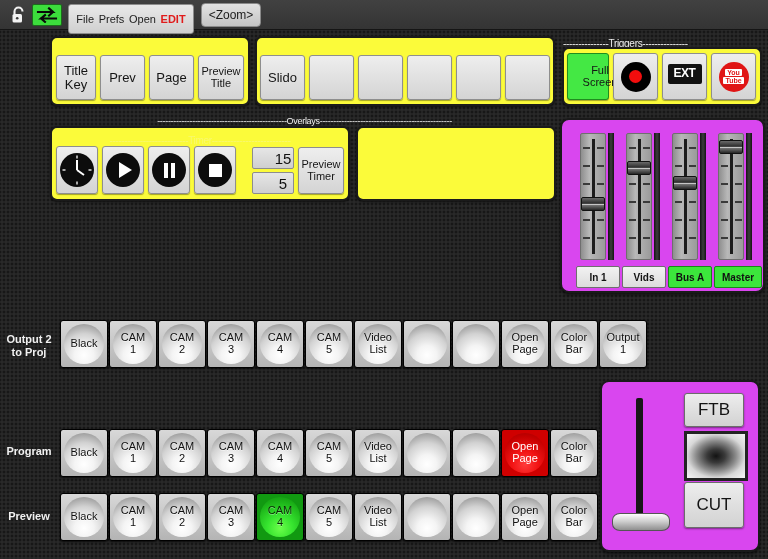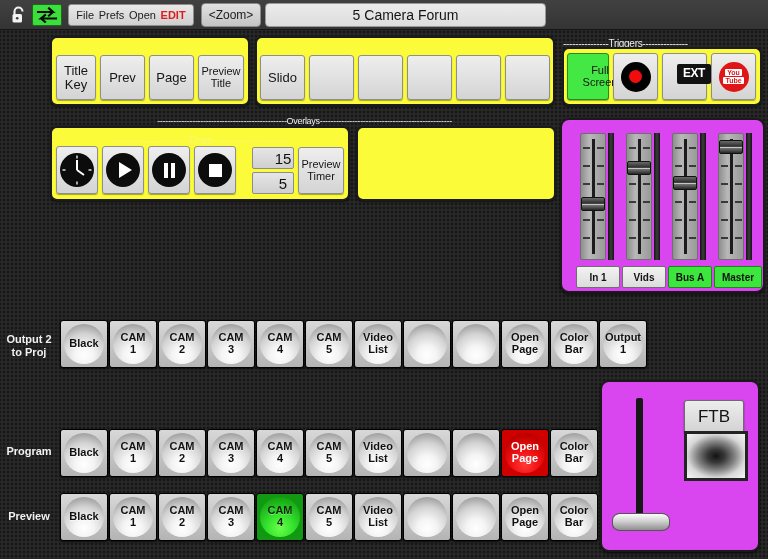--- a/index.html
+++ b/index.html
@@ -17,21 +17,21 @@
   }
   .abs{position:absolute;box-sizing:border-box;}
 
   
   #menubar{left:0;top:0;width:768px;height:30px;background:#3a3a3a;
     background-image:linear-gradient(#414141,#343434);
     border-bottom:1px solid #151515;}
   .lock-icon{left:8px;top:4px;width:22px;height:22px;}
   .swapbtn{left:32px;top:4px;width:30px;height:22px;background:#3cdd3c;
     border:1px solid #1c6b1c;border-radius:2px;display:flex;align-items:center;justify-content:center;}
-  .menugroup{left:68px;top:4px;width:126px;height:22px;
+  .menugroup{left:68px;top:4px;width:126px;height:30px;
     background:linear-gradient(#e9e9e9,#cfcfcf);
     border:1px solid #8d8d8d;border-radius:3px;
     display:flex;align-items:center;justify-content:space-around;padding:0 5px;}
   .menugroup span{font-size:11px;color:#202020;line-height:1;}
   .menugroup span.edit{color:#e01b1b;font-weight:bold;}
   .zoombtn{left:201px;top:3px;width:60px;height:24px;
     background:linear-gradient(#e2e2e2,#c4c4c4);
     border:1px solid #8a8a8a;border-radius:4px;
     display:flex;align-items:center;justify-content:center;
     font-size:12px;color:#1c1c1c;}
@@ -79,21 +79,21 @@
   .busbtn{position:absolute;width:46px;height:46px;
     background:linear-gradient(#d8d8d8,#b4b4b4);
     border:1px solid #000;border-radius:3px;
     box-shadow:0 1px 2px rgba(0,0,0,.7);overflow:hidden;}
   .busbtn .orb{position:absolute;left:3px;top:3px;right:3px;bottom:3px;
     border-radius:50%;
     background:radial-gradient(circle at 50% 78%, #ffffff 0%, #f4f4f4 26%, #d2d2d2 58%, #9c9c9c 86%, #8e8e8e 100%);}
   .busbtn .cap{position:absolute;left:0;right:0;top:0;bottom:0;
     display:flex;flex-direction:column;align-items:center;justify-content:center;
     font-size:11px;color:#111;line-height:1.06;text-align:center;z-index:2;
-    text-shadow:0 1px 0 rgba(255,255,255,.55);font-weight:bold;}
+    text-shadow:0 1px 0 rgba(255,255,255,.55);}
   .busbtn.red{background:#cf0000;border-color:#000;}
   .busbtn.red .orb{background:radial-gradient(circle at 50% 78%, #ff3b3b 0%, #f21414 35%, #c40000 75%, #a00000 100%);}
   .busbtn.red .cap{color:#fff;text-shadow:none;}
   .busbtn.green{background:#119911;}
   .busbtn.green .orb{background:radial-gradient(circle at 50% 78%, #6bff4a 0%, #36e42f 35%, #18ab15 78%, #0d8f0d 100%);}
   .busbtn.green .cap{color:#0b2a06;text-shadow:0 1px 0 rgba(255,255,255,.35);}
 
   .rowlabel{position:absolute;color:#f1f1f1;font-size:11px;font-weight:bold;
     text-align:center;line-height:1.15;}
 
@@ -107,21 +107,21 @@
     display:flex;align-items:center;justify-content:center;
     font-size:17px;color:#141414;box-shadow:0 1px 2px rgba(0,0,0,.45);}
   .fxpreview{position:absolute;border:3px solid #232323;background:#000;}
   .fxpreview i{display:block;width:100%;height:100%;
     background:radial-gradient(ellipse at 50% 50%, #121212 0%, #3a3a3a 22%, #8a8a8a 48%, #d8d8d8 70%, #f6f6f6 100%);}
 
   
   .ic-rec{width:30px;height:30px;border-radius:50%;background:#000;
     display:flex;align-items:center;justify-content:center;}
   .ic-rec i{display:block;width:13px;height:13px;border-radius:50%;background:#f20d0d;}
-  .ic-ext{width:34px;height:26px;position:relative;padding-left:19px;}
+  .ic-ext{width:34px;height:26px;position:relative;}
   .ic-ext .scr{width:34px;height:20px;background:#111;border-radius:2px;
     display:flex;align-items:center;justify-content:center;
     color:#fff;font-size:12px;font-weight:bold;letter-spacing:-0.5px;}
   .ic-ext .stand{width:12px;height:4px;background:#111;margin:1px auto 0;}
   .ic-yt{width:30px;height:30px;border-radius:50%;background:#e01515;
     display:flex;flex-direction:column;align-items:center;justify-content:center;}
   .ic-yt b{display:block;background:#fff;color:#e01515;font-size:7px;
     line-height:7px;padding:0 2px;border-radius:1px;margin:0.5px 0;font-weight:bold;}
   .ic-clock{width:34px;height:34px;border-radius:50%;background:#0c0c0c;position:relative;}
   .ic-play{width:34px;height:34px;border-radius:50%;background:#0c0c0c;
@@ -156,21 +156,20 @@
       <path d="M20 11.5 h-15 l4 -3.4 M5 11.5 l4 3.4" fill="none" stroke="#0a0a0a" stroke-width="2.1" stroke-linecap="square"></path>
     </svg>
   </div>
   <div class="abs menugroup">
     <span>File</span>
     <span>Prefs</span>
     <span>Open</span>
     <span class="edit">EDIT</span>
   </div>
   <div class="abs zoombtn">&lt;Zoom&gt;</div>
-  <div class="abs titlefield">5 Camera Forum</div>
 </div>
 
 <div class="abs" style="left:52px;top:37px;">
   <span class="dashcap">--------------Title--------------</span>
 </div>
 <div class="abs ypanel" style="left:50px;top:36px;width:200px;height:70px;"></div>
 <div class="abs gbtn" style="left:56px;top:55px;width:40px;height:45px;">
   <span style="white-space:pre-line;">Title<br>Key</span>
 </div>
 <div class="abs gbtn" style="left:100px;top:55px;width:45px;height:45px;">Prev</div>
@@ -564,17 +563,18 @@
     <span class="orb"></span>
     <span class="cap">
       <span>Color</span>
       <span>Bar</span>
     </span>
   </div>
 
 <div class="abs greypanel" style="left:600px;top:380px;width:160px;height:172px;">
   <div class="tbar-stem" style="left:34px;top:16px;width:7px;height:130px;"></div>
   <div class="tbar-handle" style="left:10px;top:131px;width:56px;height:16px;"></div>
-  <div class="fxbtn" style="left:82px;top:18px;width:58px;height:32px;">FTB</div>
+  <div class="fxbtn" style="left:82px;top:11px;width:58px;height:32px;">FTB</div>
   <div class="fxpreview" style="left:82px;top:49px;width:58px;height:44px;">
       <i></i>
     </div>
+  <div class="fxbtn" style="left:82px;top:100px;width:58px;height:44px;">CUT</div>
 </div>
 
 </body></html>

